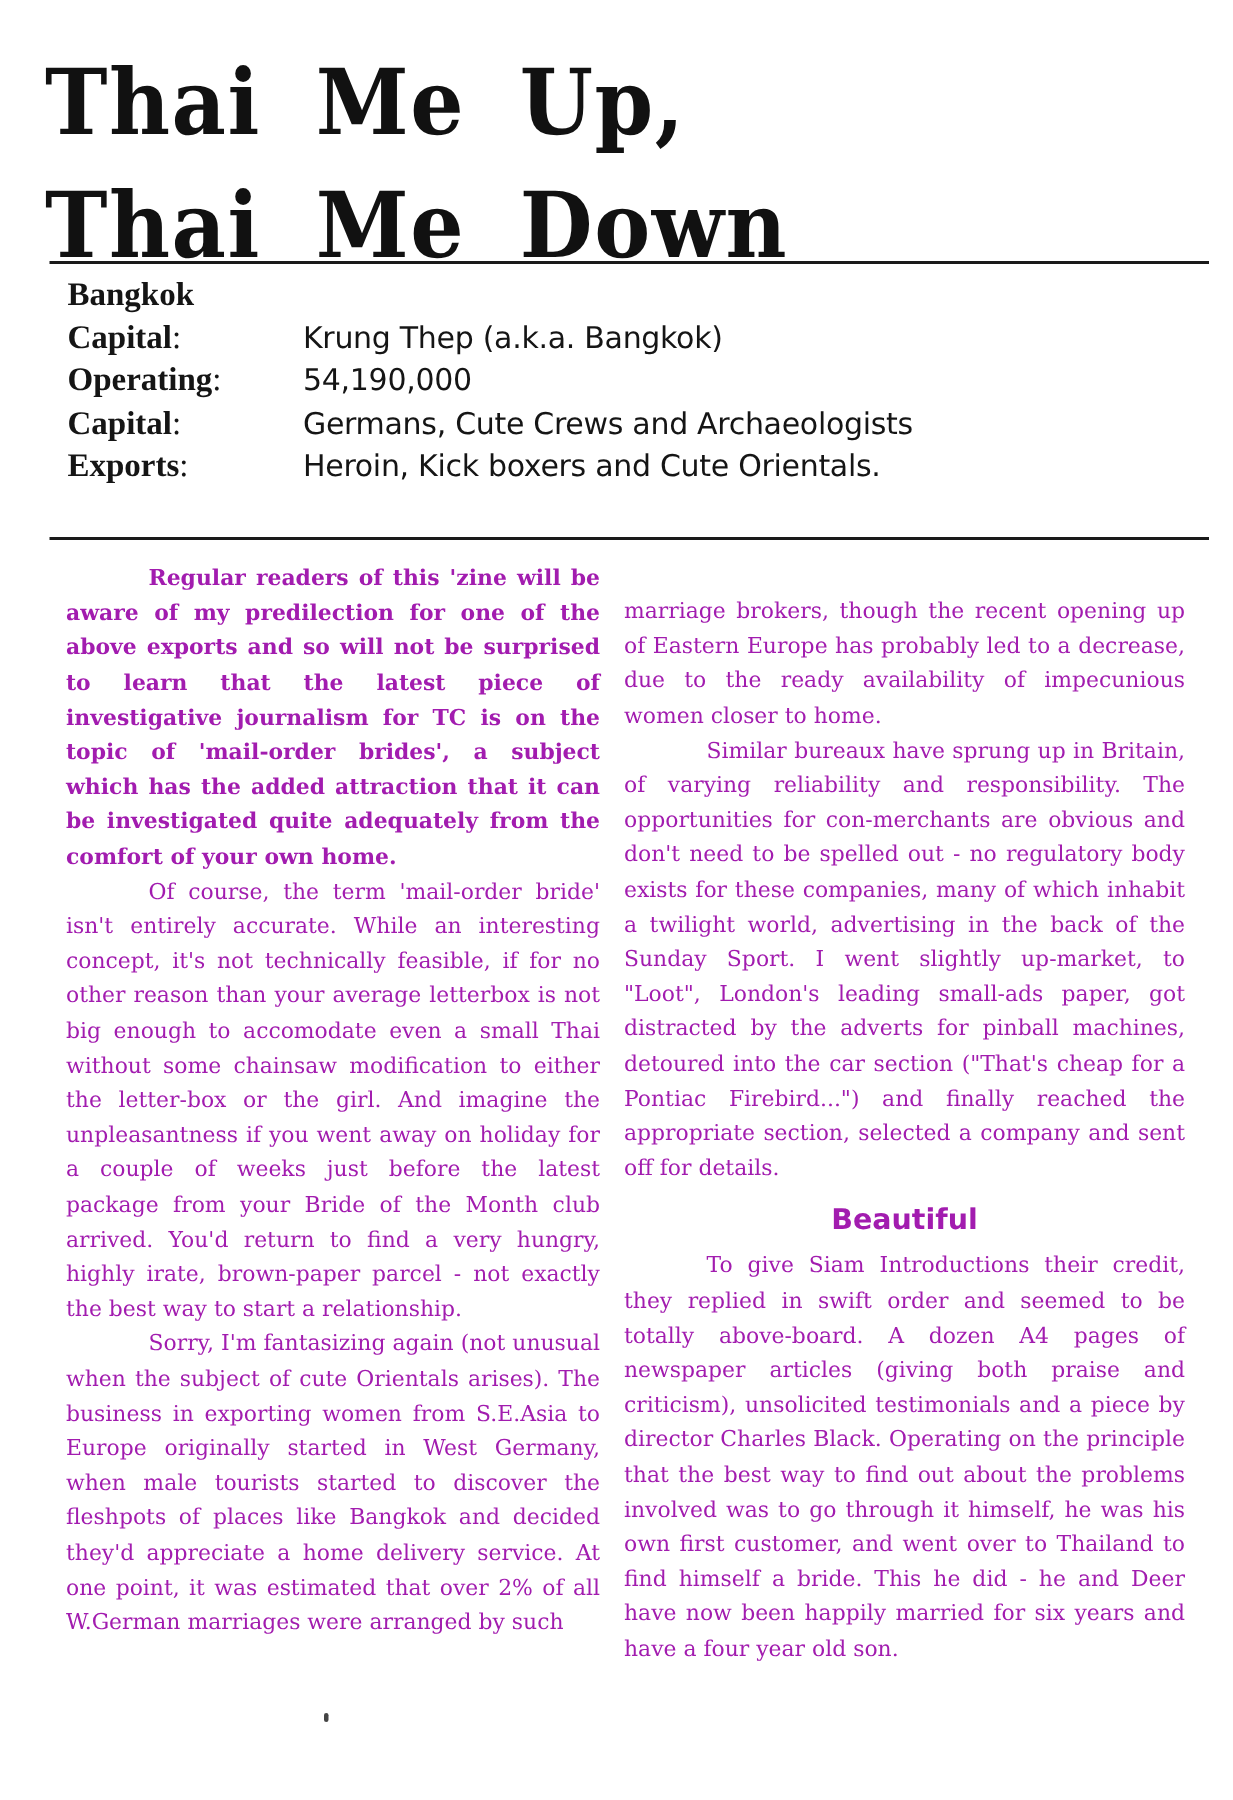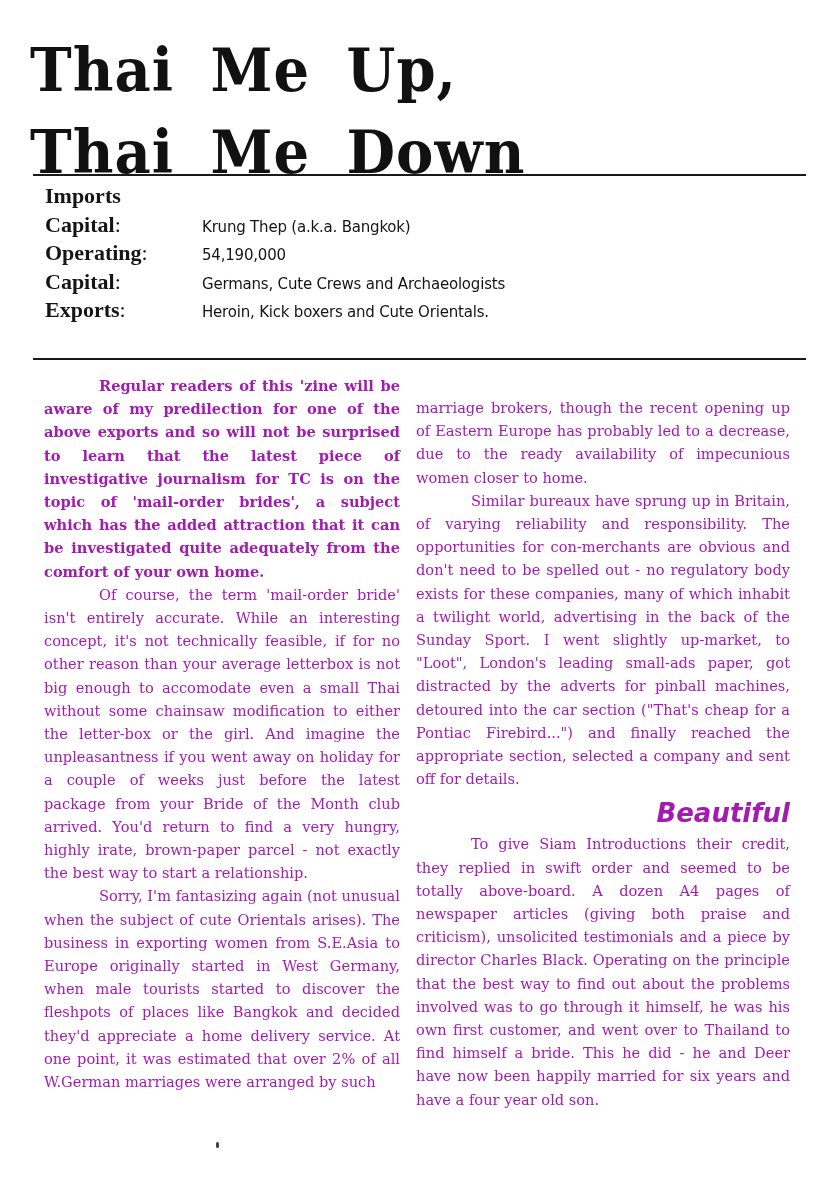--- a/index.html
+++ b/index.html
@@ -15,43 +15,43 @@
       transform: scaleY(1.08); transform-origin: top left;
     }
     .title span { display: block; word-spacing: 16px; }
     .rule { position: absolute; left: 33px; width: 773px; height: 2px; background: #1a1a1a; }
     .rule.top { top: 174px; }
     .rule.bottom { top: 358px; }
     .facts { position: absolute; left: 45px; top: 182px; font-family: "Liberation Serif", serif; font-size: 22px; }
     .fact-row { height: 28.5px; line-height: 28.5px; white-space: nowrap; }
     .fact-row .label { display: inline-block; width: 157px; font-weight: bold; }
     .fact-row .label .colon { font-weight: normal; }
-    .fact-row .value { display: inline-block; font-family: "DejaVu Sans", sans-serif; font-size: 15px; letter-spacing: -0.2px; }
+    .fact-row .value { display: inline-block; font-family: "DejaVu Sans", sans-serif; font-size: 20px; letter-spacing: -0.2px; }
     .country { font-weight: bold; height: 28.5px; line-height: 28.5px; }
     .col { position: absolute; top: 374px; font-family: "DejaVu Serif", serif; font-size: 14.6px; line-height: 23.2px; text-align: justify; color: #a21caf; }
     .col.left { left: 44px; width: 356px; }
     .col.right { left: 416px; width: 374px; margin-top: 22px; }
     .col p { margin: 0; text-indent: 55px; }
     .col p.noindent { text-indent: 0; }
     .col p.lead { font-weight: bold; }
-    .subhead { font-family: "DejaVu Sans", sans-serif; font-weight: bold; font-size: 26px; text-align: right; margin: 10px 0 6px 0; line-height: 26px; font-style: italic; }
+    .subhead { font-family: "DejaVu Sans", sans-serif; font-weight: bold; font-size: 19px; text-align: center; margin: 10px 0 6px 0; line-height: 26px; }
     .speck { position: absolute; left: 216px; top: 1142px; width: 3px; height: 6px; background: #444; border-radius: 2px; }
   </style>
 </head>
 <body>
 
 <h1 class="title">
   <span>Thai Me Up,</span>
   <span>Thai Me Down</span>
 </h1>
 
 <div class="rule top"></div>
 
 <div class="facts">
-  <div class="country">Imports</div>
+  <div class="country">Bangkok</div>
   <div class="fact-row">
     <span class="label"><span>Capital</span><span class="colon">:</span></span><span class="value">Krung Thep (a.k.a. Bangkok)</span>
   </div>
   <div class="fact-row">
     <span class="label"><span>Operating</span><span class="colon">:</span></span><span class="value">54,190,000</span>
   </div>
   <div class="fact-row">
     <span class="label"><span>Capital</span><span class="colon">:</span></span><span class="value">Germans, Cute Crews and Archaeologists</span>
   </div>
   <div class="fact-row">

